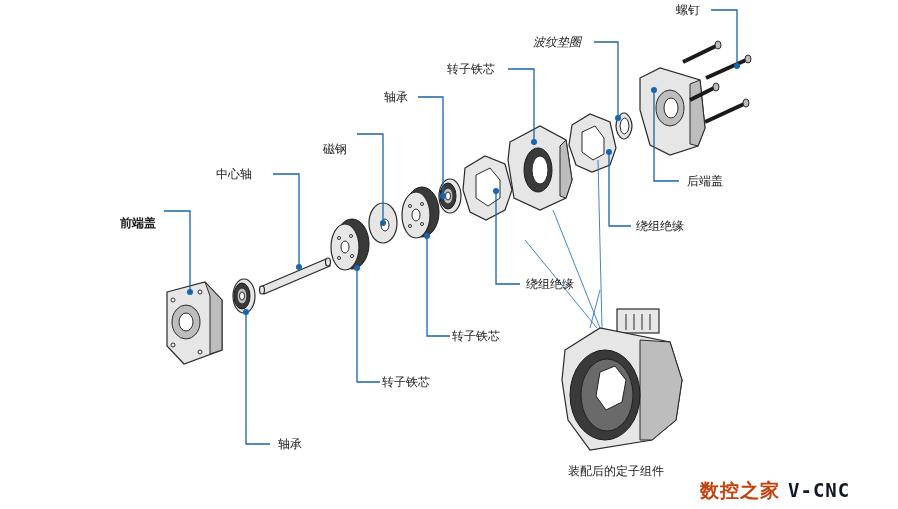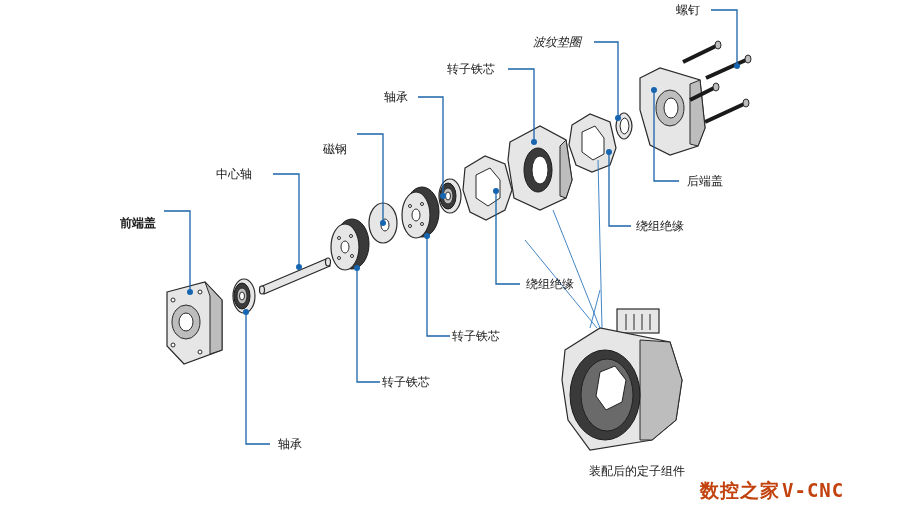--- a/index.html
+++ b/index.html
@@ -1,21 +1,21 @@
 <!DOCTYPE html>
 <html><head>
 <meta charset="utf-8">
 <style>
   html,body{margin:0;padding:0;background:#ffffff;}
   body{width:898px;height:509px;overflow:hidden;position:relative;font-family:"DejaVu Sans",sans-serif;}
   #stage{position:absolute;left:0;top:0;width:898px;height:509px;}
   .lbl{position:absolute;font-size:12px;color:#1a1a1a;white-space:nowrap;line-height:14px;}
   .brand{position:absolute;left:700px;top:478px;font-size:19px;font-weight:bold;letter-spacing:1px;white-space:nowrap;}
   .brand .cn{color:#c2410c;}
-  .brand .en{color:#c2410c;margin-left:2px;font-family:"DejaVu Sans Mono",monospace;}
+  .brand .en{color:#0f172a;margin-left:8px;font-family:"DejaVu Sans Mono",monospace;}
   .part{fill:#e6e6e6;stroke:#2a2a2a;stroke-width:1.2;}
   .dark{fill:#3a3a3a;stroke:#1a1a1a;stroke-width:1;}
   .mid{fill:#bdbdbd;stroke:#2a2a2a;stroke-width:1;}
   .hole{fill:#ffffff;stroke:#2a2a2a;stroke-width:1;}
   .lead{fill:none;stroke:#1a64a8;stroke-width:1.3;}
   .leadthin{fill:none;stroke:#2f78c0;stroke-width:0.9;}
   .dot{fill:#1665b0;}
 </style>
 </head>
 <body>
@@ -171,17 +171,17 @@
 <div class="lbl" style="left:384px;top:90px;">轴承</div>
 <div class="lbl" style="left:323px;top:142px;">磁钢</div>
 <div class="lbl" style="left:216px;top:167px;">中心轴</div>
 <div class="lbl" style="left:120px;top:216px;font-weight:bold;">前端盖</div>
 <div class="lbl" style="left:687px;top:174px;text-align:right;">后端盖</div>
 <div class="lbl" style="left:636px;top:219px;">绕组绝缘</div>
 <div class="lbl" style="left:526px;top:277px;">绕组绝缘</div>
 <div class="lbl" style="left:452px;top:329px;">转子铁芯</div>
 <div class="lbl" style="left:382px;top:375px;">转子铁芯</div>
 <div class="lbl" style="left:278px;top:437px;">轴承</div>
-<div class="lbl" style="left:568px;top:464px;margin-left:21px;">装配后的定子组件</div>
+<div class="lbl" style="left:568px;top:464px;">装配后的定子组件</div>
 
 <div class="brand">
   <span class="cn">数控之家</span><span class="en">V-CNC</span>
 </div>
 
 </body></html>

